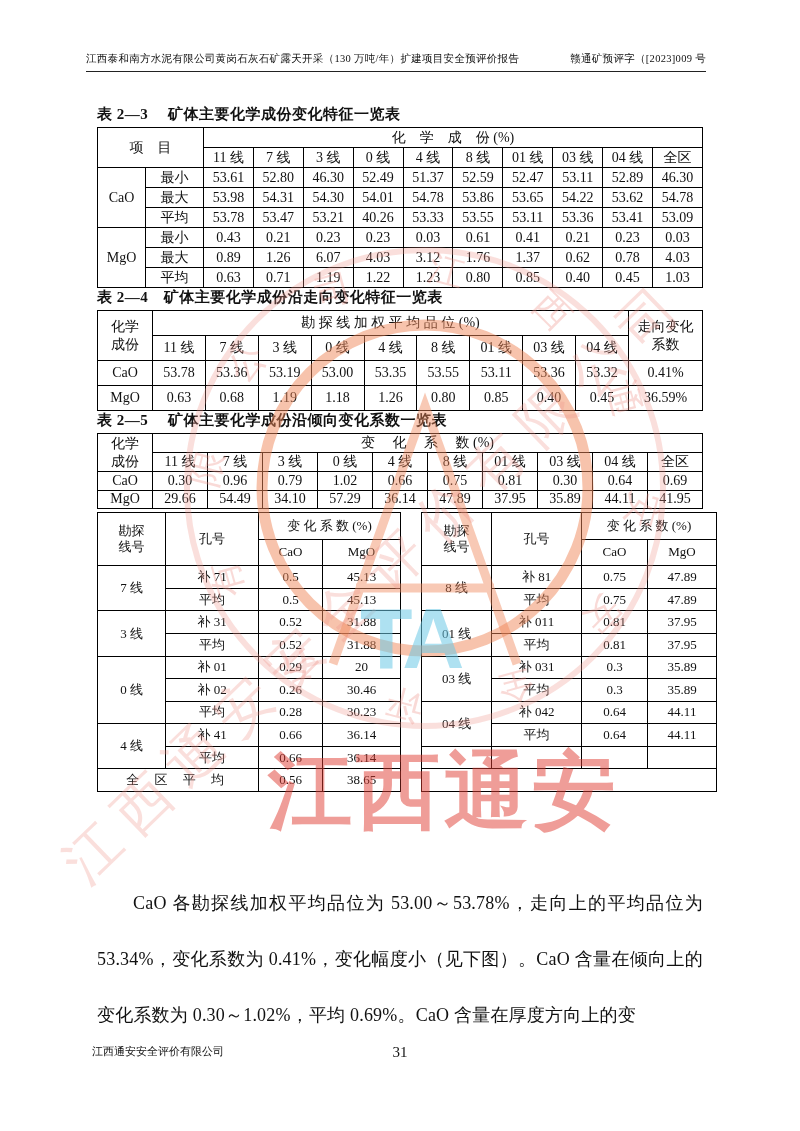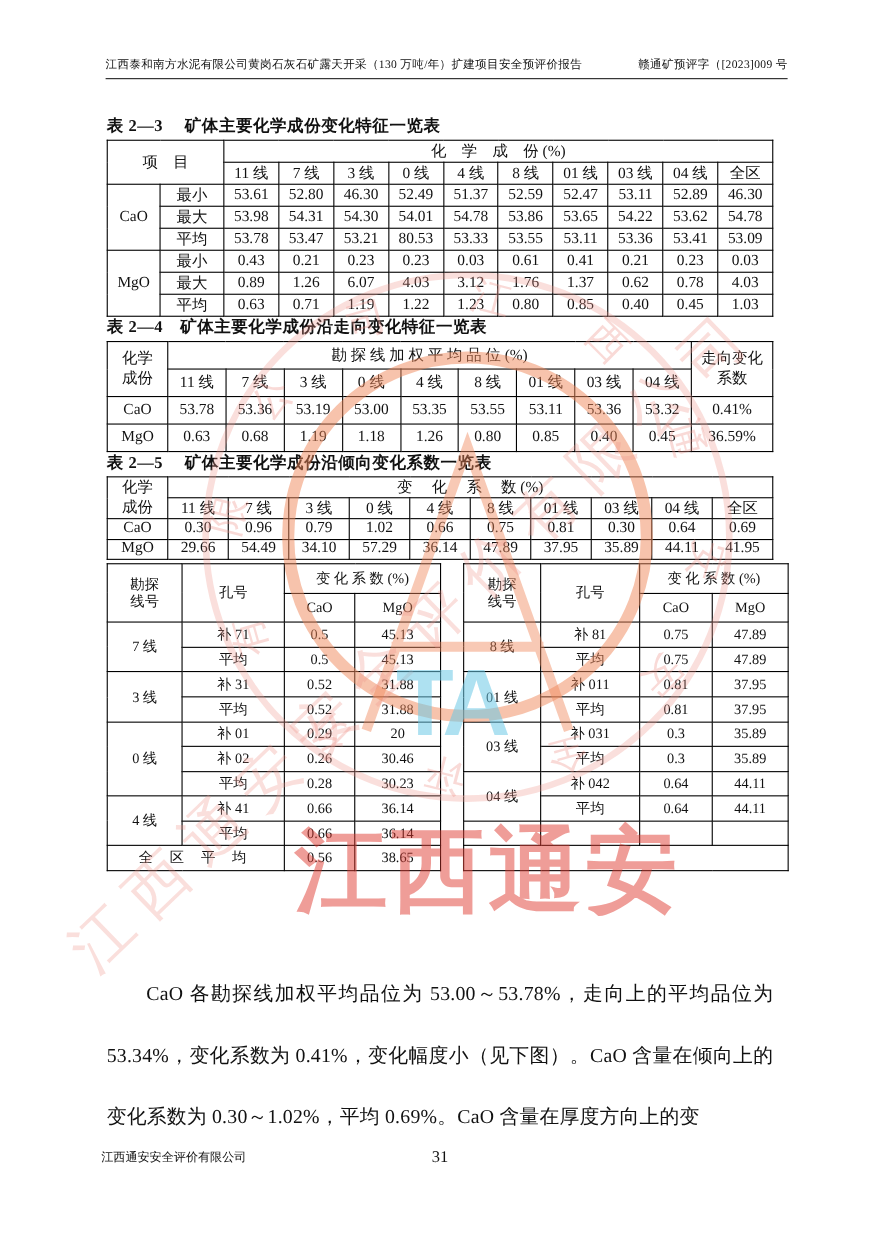--- a/index.html
+++ b/index.html
@@ -4,21 +4,21 @@
 <style>
   * { margin:0; padding:0; box-sizing:border-box; }
   html,body { background:#e8e8e8; }
   .page {
     position:relative; width:800px; height:1131px; margin:0 auto;
     background:#ffffff; overflow:hidden;
     font-family:"Liberation Serif","DejaVu Serif",serif; color:#111;
   }
   
   .hdr {
-    position:absolute; top:52px; left:96px; width:620px;
+    position:absolute; top:52px; left:86px; width:620px;
     display:flex; justify-content:space-between; align-items:flex-end;
     font-size:10.5px; letter-spacing:0.3px;
     border-bottom:1.5px solid #222; padding-bottom:5px;
   }
   
   .content { position:absolute; top:86px; left:97px; width:606px; z-index:1; }
   .tbl-title { font-weight:bold; font-size:15px; letter-spacing:0.5px; }
   .mt1 { margin-top:19px; }  .mt2 { }
   table.t {
     border-collapse:collapse; table-layout:fixed; width:606px;
@@ -110,21 +110,21 @@
             <td>53.65</td>
             <td>54.22</td>
             <td>53.62</td>
             <td>54.78</td>
         </tr>
         <tr>
           <th>平均</th>
           <td>53.78</td>
             <td>53.47</td>
             <td>53.21</td>
-            <td>80.53</td>
+            <td>40.26</td>
             <td>53.33</td>
           <td>53.55</td>
             <td>53.11</td>
             <td>53.36</td>
             <td>53.41</td>
             <td>53.09</td>
         </tr>
         <tr>
           <th rowspan="3">MgO</th>
           <th>最小</th>

